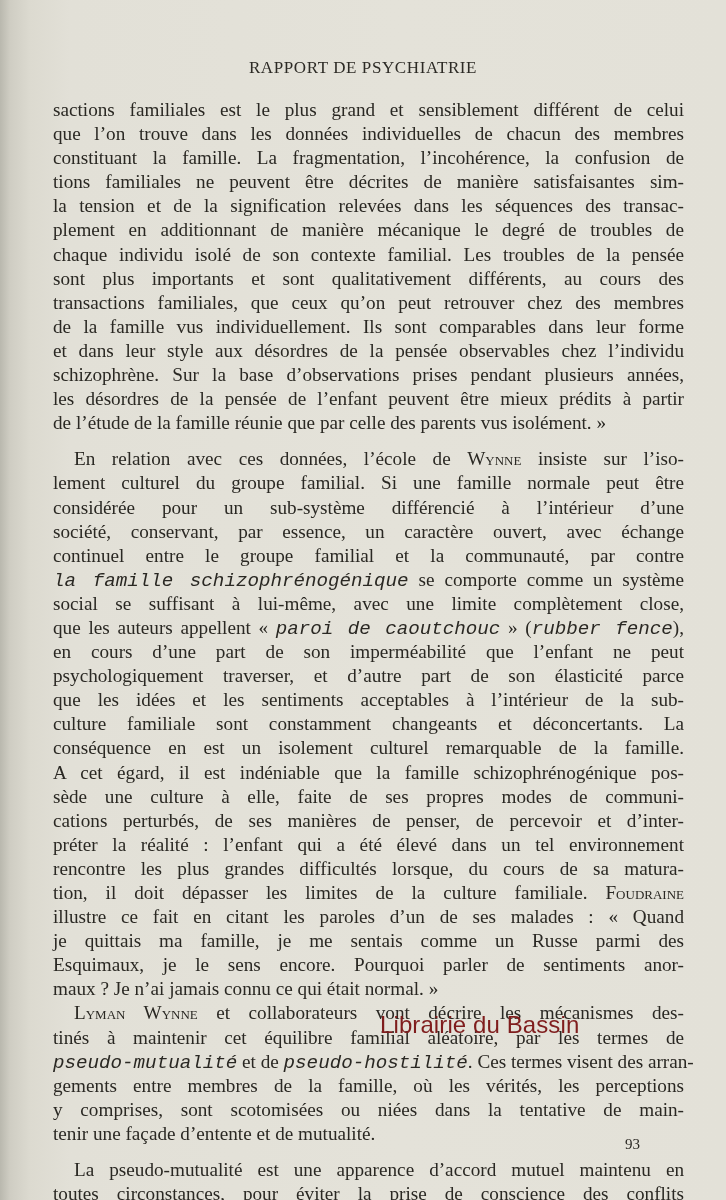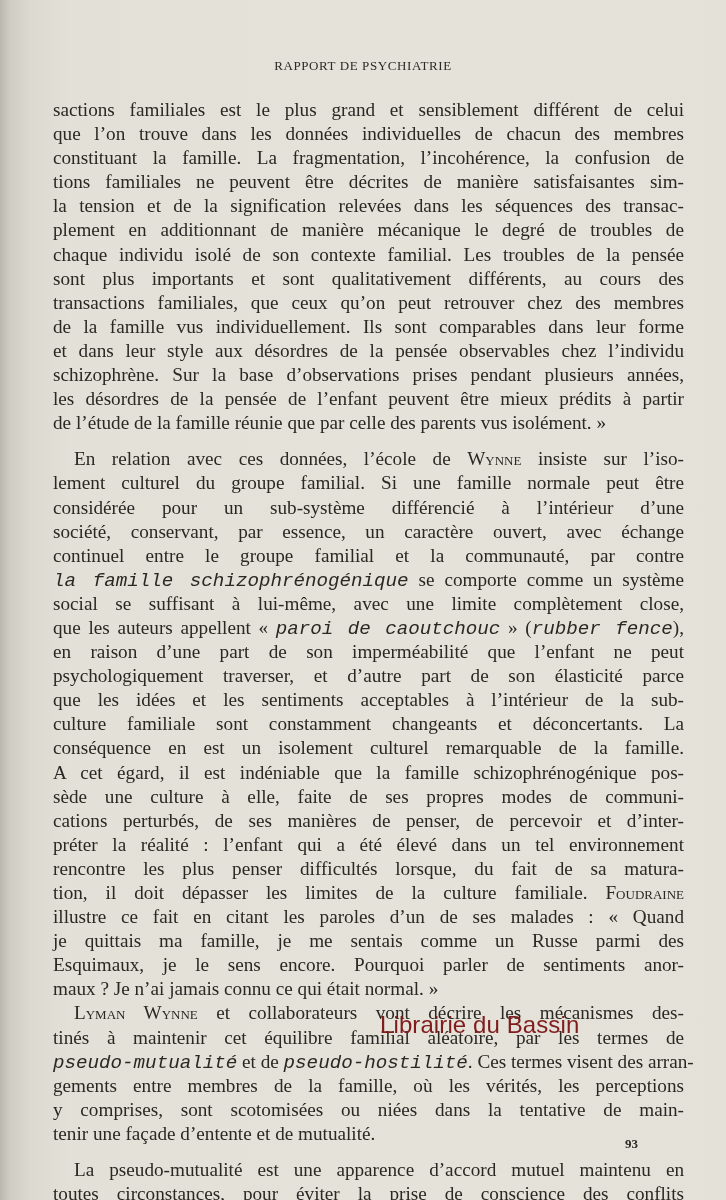--- a/index.html
+++ b/index.html
@@ -5,42 +5,42 @@
   html, body { margin: 0; padding: 0; }
   body {
     width: 726px; height: 1200px; overflow: hidden; position: relative;
     background: linear-gradient(90deg, #b9b8ae 0px, #cfcdc3 10px, #dcdad0 30px, #e2e0d7 70px, #e4e2d9 400px, #e3e1d8 726px);
     font-family: "Liberation Serif", "DejaVu Serif", serif;
     color: #2a2823;
   }
   .page { position: absolute; left: 0; top: 0; width: 726px; height: 1200px; }
   .running-head {
     position: absolute; top: 58px; left: 0; width: 726px; text-align: center;
-    font-size: 13px; letter-spacing: 0.6px; color: #2c2a25;
+    font-size: 17px; letter-spacing: 0.6px; color: #2c2a25;
   }
   .body {
     position: absolute; left: 53px; top: 98px; width: 631px;
     font-size: 19.2px; line-height: 24.1px;
   }
   .line {
     display: block; white-space: nowrap; text-align: justify; text-align-last: justify;
     height: 24.1px;
   }
   .line.last { text-align-last: left; }
   .indent { padding-left: 21px; }
   .gap { height: 12px; }
   .sc { font-variant: small-caps; }
   em { font-style: italic; font-family: Liberation Mono, monospace; }
   .watermark {
     position: absolute; left: 380px; top: 1011px;
     font-family: "Liberation Sans", "DejaVu Sans", sans-serif;
     font-size: 24px; color: #7f1d1d; letter-spacing: 0.1px;
   }
   .page-number {
-    position: absolute; left: 625px; top: 1136px; font-size: 13px; font-weight: bold; color: #2a2823;
+    position: absolute; left: 625px; top: 1136px; font-size: 15px; font-weight: normal; color: #2a2823;
   }
 </style>
 </head>
 <body>
 
 <div class="page">
   <div class="running-head">RAPPORT DE PSYCHIATRIE</div>
 
   <div class="body">
 
@@ -65,30 +65,30 @@
 
     <div>
       <span class="line indent"><span>En relation avec ces données, l’école de </span><span class="sc">Wynne</span><span> insiste sur l’iso-</span></span>
       <span class="line">lement culturel du groupe familial. Si une famille normale peut être</span>
       <span class="line">considérée pour un sub-système différencié à l’intérieur d’une</span>
       <span class="line">société, conservant, par essence, un caractère ouvert, avec échange</span>
       <span class="line">continuel entre le groupe familial et la communauté, par contre</span>
       <span class="line"><em>la famille schizophrénogénique</em><span> se comporte comme un système</span></span>
       <span class="line">social se suffisant à lui-même, avec une limite complètement close,</span>
       <span class="line"><span>que les auteurs appellent « </span><em>paroi de caoutchouc</em><span> » (</span><em>rubber fence</em><span>),</span></span>
-      <span class="line">en raison d’une part de son imperméabilité que l’enfant ne peut</span>
+      <span class="line">en cours d’une part de son imperméabilité que l’enfant ne peut</span>
       <span class="line">psychologiquement traverser, et d’autre part de son élasticité parce</span>
       <span class="line">que les idées et les sentiments acceptables à l’intérieur de la sub-</span>
       <span class="line">culture familiale sont constamment changeants et déconcertants. La</span>
       <span class="line">conséquence en est un isolement culturel remarquable de la famille.</span>
       <span class="line">A cet égard, il est indéniable que la famille schizophrénogénique pos-</span>
       <span class="line">sède une culture à elle, faite de ses propres modes de communi-</span>
       <span class="line">cations perturbés, de ses manières de penser, de percevoir et d’inter-</span>
       <span class="line">préter la réalité : l’enfant qui a été élevé dans un tel environnement</span>
-      <span class="line">rencontre les plus penser difficultés lorsque, du fait de sa matura-</span>
+      <span class="line">rencontre les plus grandes difficultés lorsque, du cours de sa matura-</span>
       <span class="line"><span>tion, il doit dépasser les limites de la culture familiale. </span><span class="sc">Foudraine</span></span>
       <span class="line">illustre ce fait en citant les paroles d’un de ses malades : « Quand</span>
       <span class="line">je quittais ma famille, je me sentais comme un Russe parmi des</span>
       <span class="line">Esquimaux, je le sens encore. Pourquoi parler de sentiments anor-</span>
       <span class="line last">maux ? Je n’ai jamais connu ce qui était normal. »</span>
     </div>
 
     <div>
       <span class="line indent"><span class="sc">Lyman Wynne</span><span> et collaborateurs vont décrire les mécanismes des-</span></span>
       <span class="line">tinés à maintenir cet équilibre familial aléatoire, par les termes de</span>

